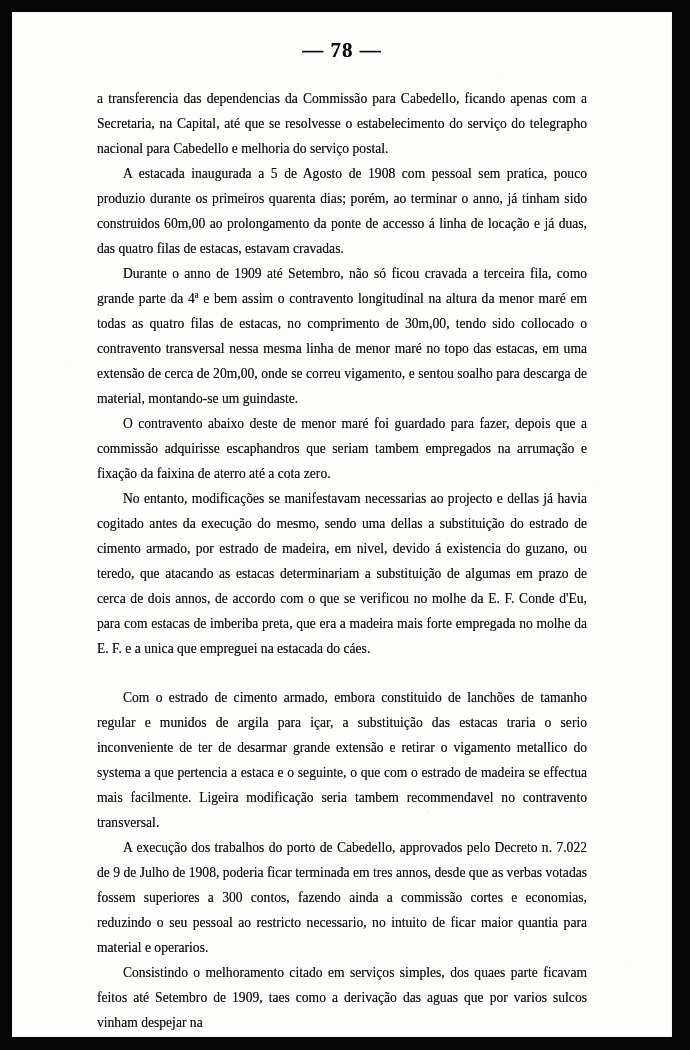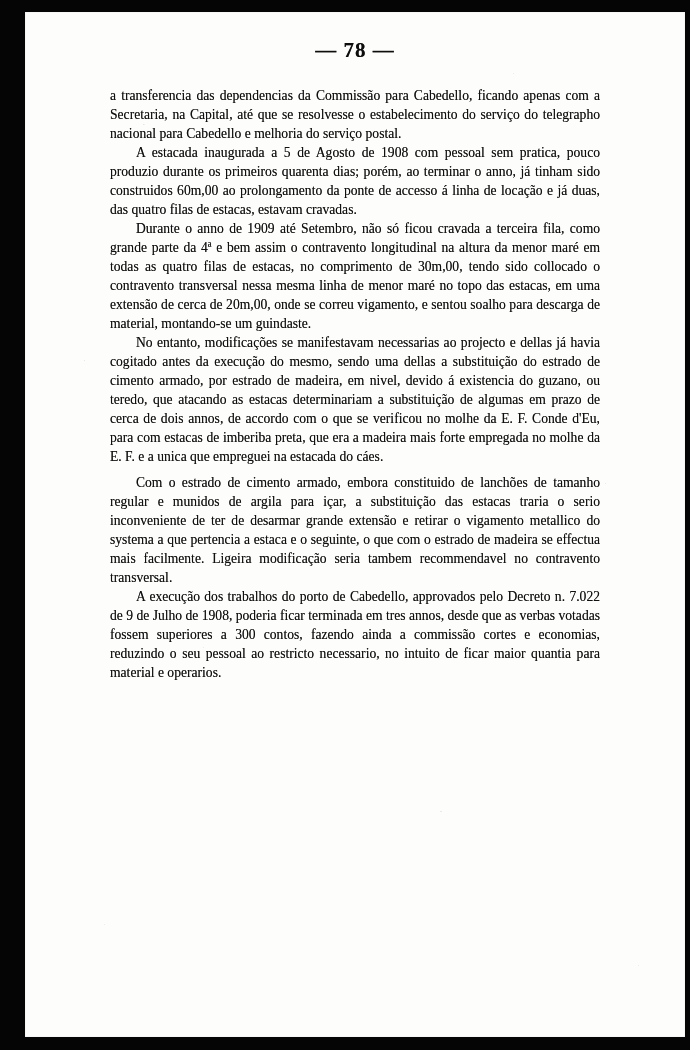--- a/index.html
+++ b/index.html
@@ -20,21 +20,21 @@
     position: absolute;
     left: 0; top: 0;
     width: 690px;
     height: 1050px;
     background: #050505;
   }
 
   
   #page-sheet {
     position: absolute;
-    left: 25px;
+    left: 12px;
     top: 12px;
     width: 660px;
     height: 1025px;
     background: #fdfdfb;
     box-shadow: inset 0 0 1px #bdbdbd;
     overflow: hidden;
   }
 
   
   #paper-noise {
@@ -68,53 +68,55 @@
   }
 
   #body-text {
     position: absolute;
     left: 85px;
     top: 74px;
     width: 490px;
     color: #101010;
     font-family: "Liberation Serif", serif;
     font-size: 13.6px;
-    line-height: 19px;
+    line-height: 25px;
     text-align: justify;
     text-justify: inter-word;
     -webkit-font-smoothing: none;
   }
 
   .para {
     margin: 0;
     text-indent: 26px;
     text-align: justify;
   }
   .para:last-child { text-align-last: left; }
   .para.no-indent { text-indent: 0; }
-  .para.gap-before { margin-top: 7px; }
+  .para.gap-before { margin-top: 24px; }
 
   
   #body-text, #folio {
     text-shadow: 0 0 .35px rgba(0,0,0,.55);
   }
 </style>
 </head>
 <body>
 
 <div id="scan-frame">
   <div id="page-sheet">
 
     <div id="paper-noise"></div>
 
     <div id="folio">— 78 —</div>
 
     <div id="body-text">
       <p class="para no-indent">a transferencia das dependencias da Commissão para Cabedello, ficando apenas com a Secretaria, na Capital, até que se resolvesse o estabelecimento do serviço do telegrapho nacional para Cabedello e melhoria do serviço postal.</p>
       <p class="para">A estacada inaugurada a 5 de Agosto de 1908 com pessoal sem pratica, pouco produzio durante os primeiros quarenta dias; porém, ao terminar o anno, já tinham sido construidos 60m,00 ao prolongamento da ponte de accesso á linha de locação e já duas, das quatro filas de estacas, estavam cravadas.</p>
       <p class="para">Durante o anno de 1909 até Setembro, não só ficou cravada a terceira fila, como grande parte da 4ª e bem assim o contravento longitudinal na altura da menor maré em todas as quatro filas de estacas, no comprimento de 30m,00, tendo sido collocado o contravento transversal nessa mesma linha de menor maré no topo das estacas, em uma extensão de cerca de 20m,00, onde se correu vigamento, e sentou soalho para descarga de material, montando-se um guindaste.</p>
+      <p class="para">O contravento abaixo deste de menor maré foi guardado para fazer, depois que a commissão adquirisse escaphandros que seriam tambem empregados na arrumação e fixação da faixina de aterro até a cota zero.</p>
       <p class="para">No entanto, modificações se manifestavam necessarias ao projecto e dellas já havia cogitado antes da execução do mesmo, sendo uma dellas a substituição do estrado de cimento armado, por estrado de madeira, em nivel, devido á existencia do guzano, ou teredo, que atacando as estacas determinariam a substituição de algumas em prazo de cerca de dois annos, de accordo com o que se verificou no molhe da E. F. Conde d'Eu, para com estacas de imberiba preta, que era a madeira mais forte empregada no molhe da E. F. e a unica que empreguei na estacada do cáes.</p>
       <p class="para gap-before">Com o estrado de cimento armado, embora constituido de lanchões de tamanho regular e munidos de argila para içar, a substituição das estacas traria o serio inconveniente de ter de desarmar grande extensão e retirar o vigamento metallico do systema a que pertencia a estaca e o seguinte, o que com o estrado de madeira se effectua mais facilmente. Ligeira modificação seria tambem recommendavel no contravento transversal.</p>
       <p class="para">A execução dos trabalhos do porto de Cabedello, approvados pelo Decreto n. 7.022 de 9 de Julho de 1908, poderia ficar terminada em tres annos, desde que as verbas votadas fossem superiores a 300 contos, fazendo ainda a commissão cortes e economias, reduzindo o seu pessoal ao restricto necessario, no intuito de ficar maior quantia para material e operarios.</p>
+      <p class="para">Consistindo o melhoramento citado em serviços simples, dos quaes parte ficavam feitos até Setembro de 1909, taes como a derivação das aguas que por varios sulcos vinham despejar na</p>
     </div>
 
   </div>
 </div>
 
 </body></html>

